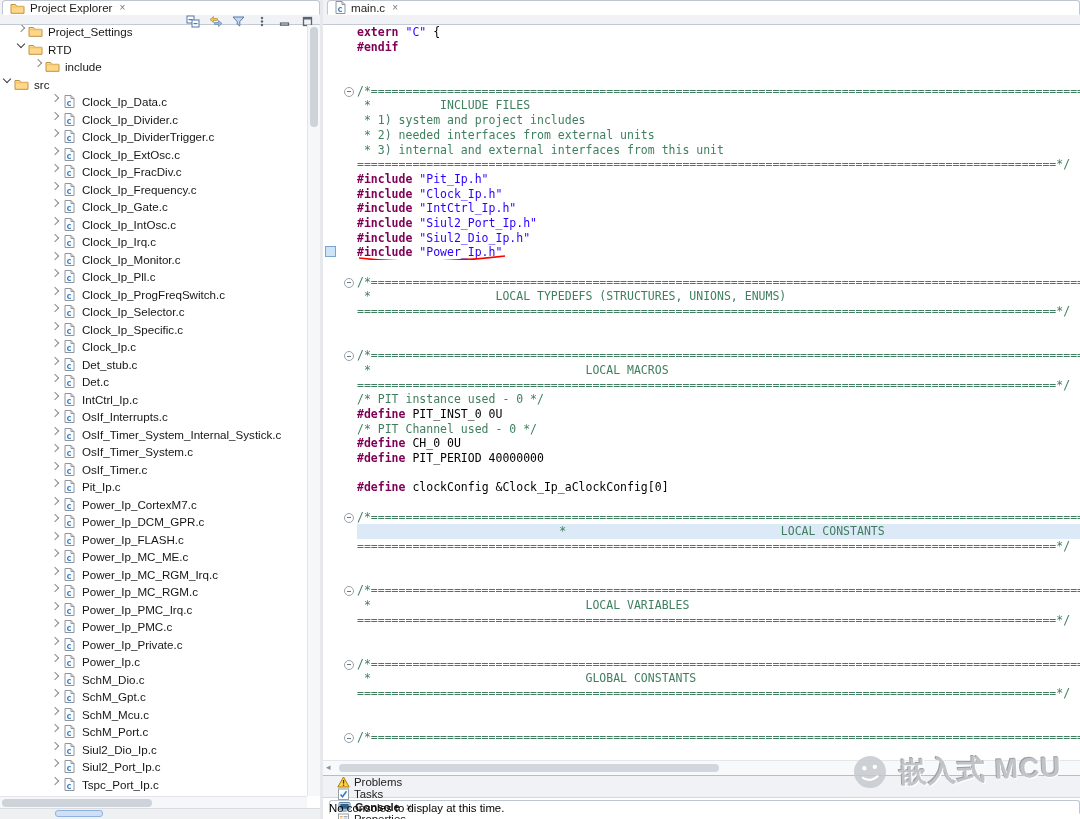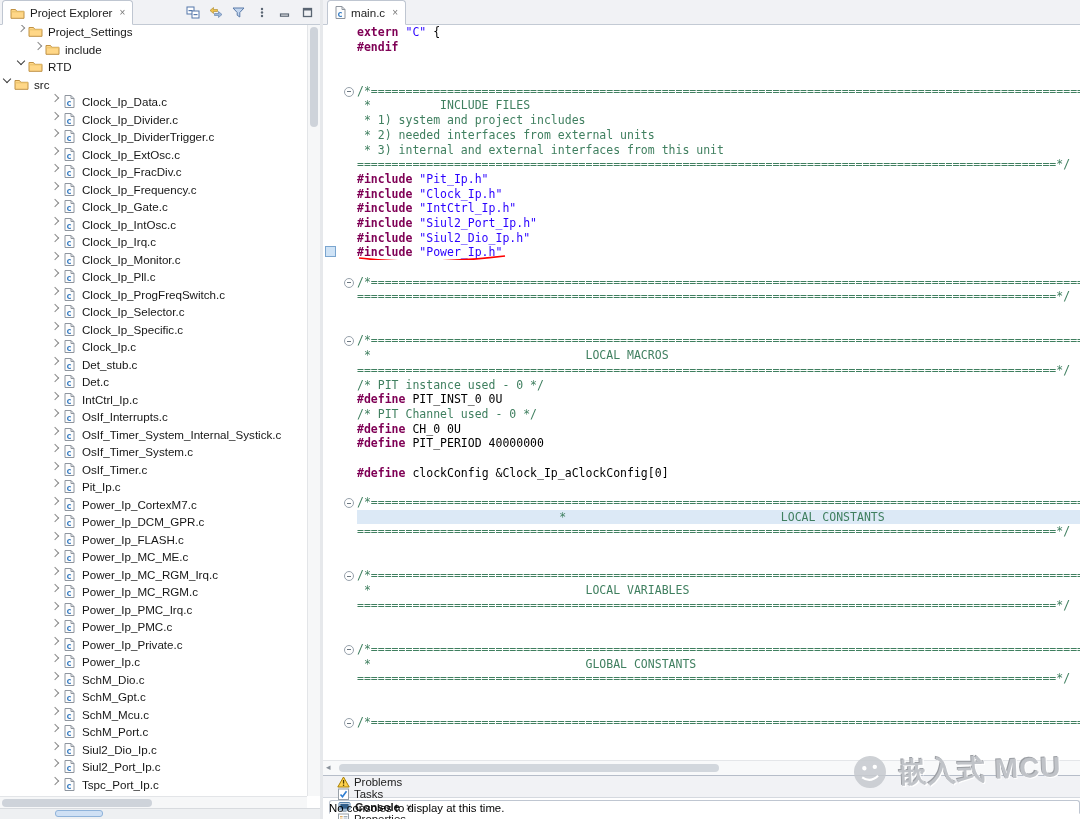--- a/index.html
+++ b/index.html
@@ -1,20 +1,20 @@
 <!DOCTYPE html>
 <html style="--keyword: #7F0055; --string: #2A00FF; --comment: #3F7F5F; --highlight-line: #DCE9F6; --error-underline: #FF0000; --bookmark-fill: #CFE3F6; --bookmark-border: #7AA5CF;"><head>
 <meta charset="utf-8">
 <style>
   html,body{margin:0;padding:0;}
   body{width:1080px;height:819px;position:relative;overflow:hidden;background:#fff;
        font-family:"Liberation Sans",sans-serif;-webkit-font-smoothing:antialiased;}
 
   
-  .part-header{height:25px;background:#f1f2f5;border-bottom:1px solid #c3cad4;display:flex;align-items:stretch;box-sizing:border-box;}
+  .part-header{height:25px;background:#f1f2f5;border-bottom:1px solid #c3cad4;display:flex;align-items:stretch;box-sizing:border-box;flex-direction:column;}
   .tab{display:flex;align-items:center;gap:5px;padding:0 7px;font-size:11.6px;color:#1c1c1c;box-sizing:border-box;white-space:nowrap;}
   .tab.selected{background:#fff;border:1px solid #bfc6d1;border-bottom:1px solid #fff;margin-bottom:-1px;border-radius:3.5px 3.5px 0 0;}
   .tab-close{font-size:10px;color:#777;padding-left:2px;cursor:default;}
   .ticon{display:inline-flex;align-items:center;justify-content:center;}
 
   
   .left-panel{position:absolute;left:0;top:0;width:320px;height:819px;background:#fff;}
   .left-panel .tab.selected{margin-left:2px;}
   .header-toolbar{margin-left:auto;display:flex;align-items:center;gap:8px;padding-right:5px;}
   .tbi{display:inline-flex;align-items:center;justify-content:center;width:15px;height:15px;}
@@ -140,43 +140,43 @@
             <span class="chev-g col"></span>
           </span>
     <span class="titem-icon">
             <svg width="15" height="12">
               <path d="M1 2.5 h4.5 l1.3 1.8 H14 v7 H1 z" fill="#ffd787" stroke="#c09245" stroke-width="1"></path>
               <path d="M1 4.8 h13" stroke="#e8c06a" stroke-width="1"></path>
             </svg>
           </span>
     <span class="tlabel">Project_Settings</span>
   </div>
-        <div class="tree-row" style="padding-left: 31px;">
-    <span class="chev">
-            <span class="chev-g col"></span>
+        <div class="tree-row" style="padding-left: 14px;">
+    <span class="chev">
+            <span class="chev-g exp"></span>
           </span>
     <span class="titem-icon">
             <svg width="15" height="12">
               <path d="M1 2.5 h4.5 l1.3 1.8 H14 v7 H1 z" fill="#ffd787" stroke="#c09245" stroke-width="1"></path>
               <path d="M1 4.8 h13" stroke="#e8c06a" stroke-width="1"></path>
             </svg>
           </span>
-    <span class="tlabel">include</span>
-  </div>
-        <div class="tree-row" style="padding-left: 14px;">
-    <span class="chev">
-            <span class="chev-g exp"></span>
+    <span class="tlabel">RTD</span>
+  </div>
+        <div class="tree-row" style="padding-left: 31px;">
+    <span class="chev">
+            <span class="chev-g col"></span>
           </span>
     <span class="titem-icon">
             <svg width="15" height="12">
               <path d="M1 2.5 h4.5 l1.3 1.8 H14 v7 H1 z" fill="#ffd787" stroke="#c09245" stroke-width="1"></path>
               <path d="M1 4.8 h13" stroke="#e8c06a" stroke-width="1"></path>
             </svg>
           </span>
-    <span class="tlabel">RTD</span>
+    <span class="tlabel">include</span>
   </div>
         <div class="tree-row" style="">
     <span class="chev">
             <span class="chev-g exp"></span>
           </span>
     <span class="titem-icon">
             <svg width="15" height="12">
               <path d="M1 2.5 h4.5 l1.3 1.8 H14 v7 H1 z" fill="#ffd787" stroke="#c09245" stroke-width="1"></path>
               <path d="M1 4.8 h13" stroke="#e8c06a" stroke-width="1"></path>
             </svg>
@@ -824,20 +824,25 @@
     <span class="ann"></span>
     <span class="fold"></span>
     <span class="ctext"></span>
   </div>
         <div class="code-line">
     <span class="ann"></span>
     <span class="fold">
             <span class="fold-dot"></span>
           </span>
     <span class="ctext"><span class="tok-c">/*=========================================================================================================</span></span>
+  </div>
+        <div class="code-line">
+    <span class="ann"></span>
+    <span class="fold"></span>
+    <span class="ctext"><span class="tok-c"> *                  LOCAL TYPEDEFS (STRUCTURES, UNIONS, ENUMS)</span></span>
   </div>
         <div class="code-line">
     <span class="ann"></span>
     <span class="fold"></span>
     <span class="ctext"><span class="tok-c">=====================================================================================================*/</span></span>
   </div>
         <div class="code-line">
     <span class="ann"></span>
     <span class="fold"></span>
     <span class="ctext"></span>

